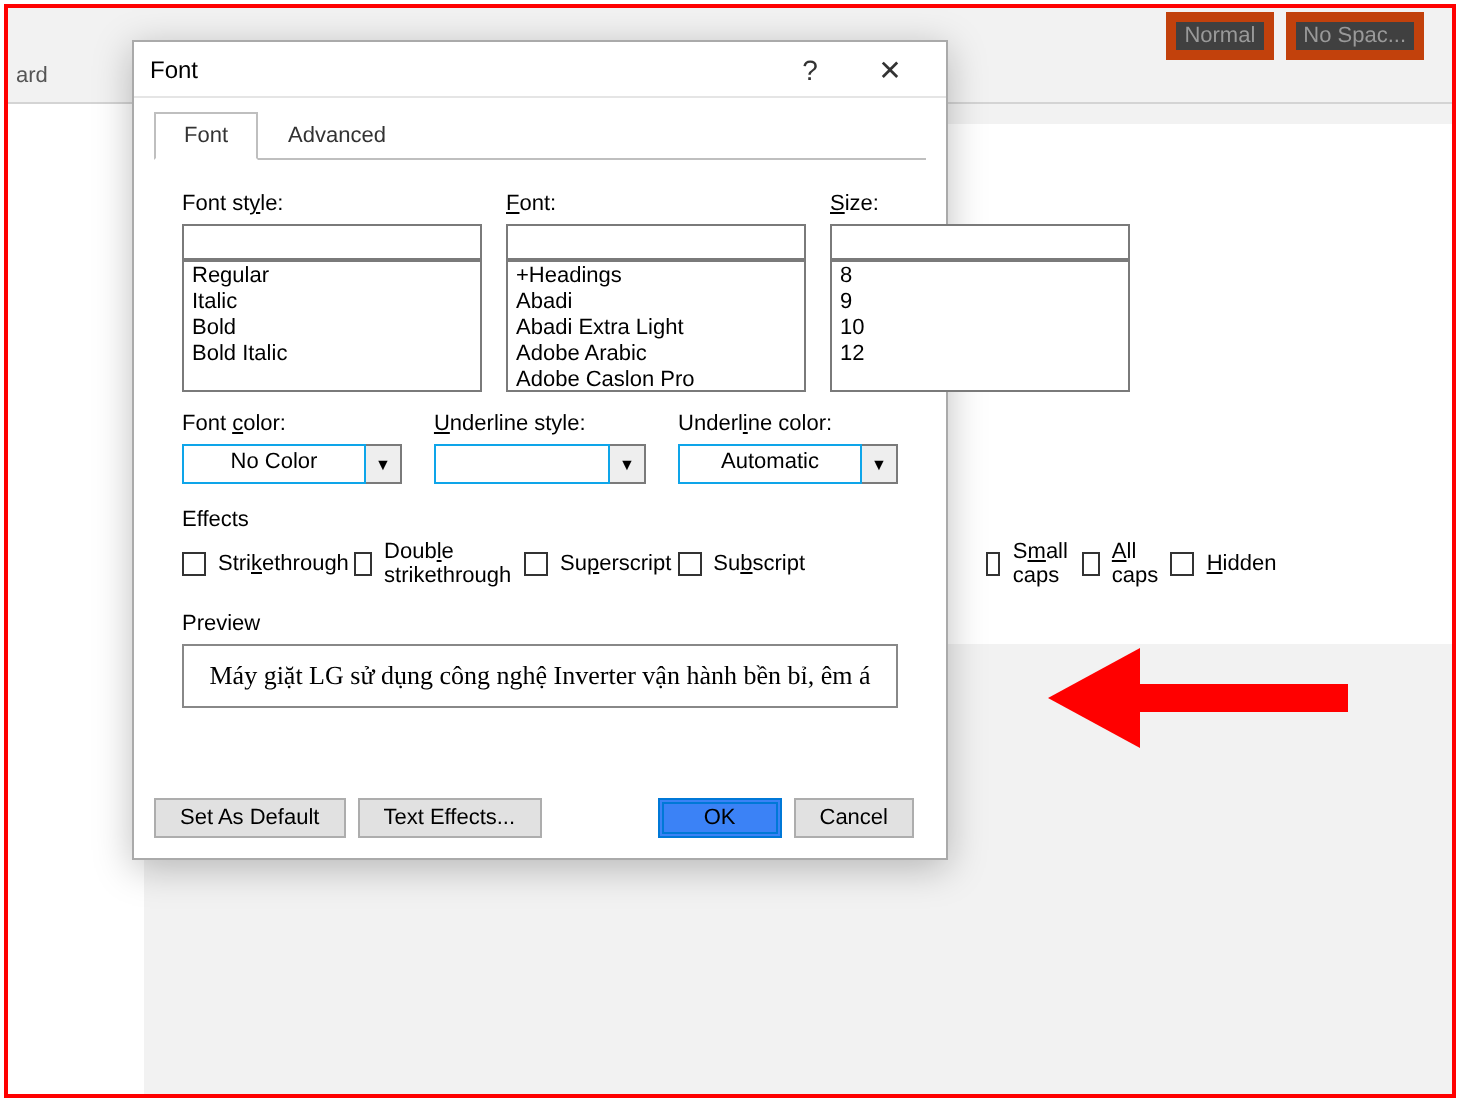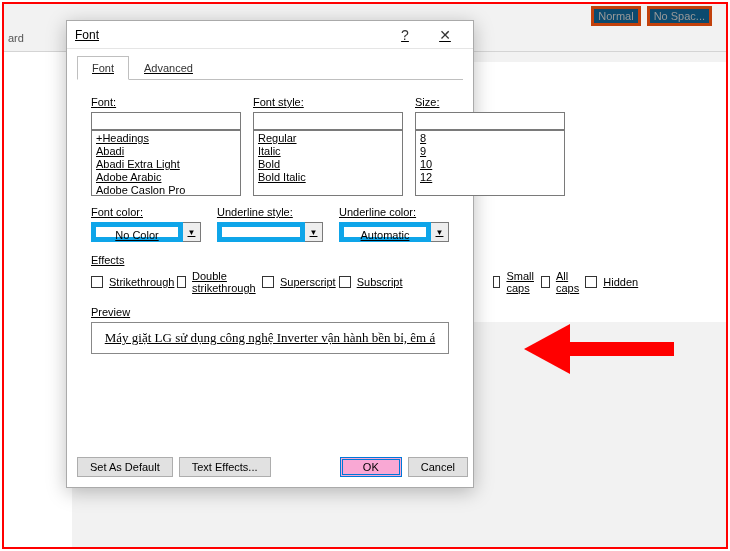--- a/index.html
+++ b/index.html
@@ -9,63 +9,63 @@
   
   .ribbon-bg { position: absolute; left: 0; top: 0; width: 100%; height: 48px; background: #f2f2f2; border-bottom: 1px solid #d4d4d4; }
   .panel-label { position: absolute; left: 4px; top: 28px; color: #555; }
   
   .doc-area { position: absolute; left: 68px; top: 48px; right: 0; bottom: 0; background: #f2f2f2; }
   .doc-page { position: absolute; left: 0; top: 10px; right: 0; height: 260px; background: #fff; padding: 132px 0 0 6px; color: #333; }
   .doc-line { white-space: nowrap; line-height: 1.8; }
   .hyperlink { color: #1e6fd9; text-decoration: underline; }
   .spell { text-decoration: underline wavy #ff0000; text-decoration-skip-ink: none; }
   
-  .dialog { position: absolute; left: 62px; top: 16px; width: 408px; height: 468px; background: #fff; border: 1px solid #aaa; box-shadow: 0 4px 18px rgba(0,0,0,.25); text-decoration: underline; }
+  .dialog { position: absolute; left: 62px; top: 16px; width: 408px; height: 410px; background: #fff; border: 1px solid #aaa; box-shadow: 0 4px 18px rgba(0,0,0,.25); }
   .titlebar { height: 28px; padding: 0 8px; display: flex; align-items: center; border-bottom: 1px solid #e5e5e5;}
   .title { flex: 1; font-size: 12px; }
   .tbar-btn { width: 40px; height: 28px; display: flex; align-items: center; justify-content: center; color: #333; font-size: 14px; }
   
   .tabs { margin: 6px 10px 0 10px; border-bottom: 1px solid #bfbfbf; display: flex; position: relative;}
   .tab { padding: 5px 14px 5px 14px; cursor: default; color: #333; border: 1px solid transparent; border-bottom: none; position: relative; top: 1px; }
   .tab.active { background: #fff; border-color: #bfbfbf; border-bottom: 1px solid #fff; }
   
   .content { padding: 16px 24px 0 24px; }
   .row-top { display: flex; gap: 12px; }
   .col { display: flex; flex-direction: column; }
   .lbl { margin-bottom: 4px; }
   .u { text-decoration: underline; }
   .textbox { border: 1px solid #7a7a7a; height: 18px; padding: 1px 3px; background: #fff; }
   .listbox { border: 1px solid #7a7a7a; height: 66px; overflow-y: scroll; background: #fff; padding: 1px 0; }
   .listbox div { padding: 0 4px; line-height: 13px; white-space: nowrap;}
   
   .row-mid { display: flex; gap: 16px; margin-top: 10px; }
   .combo { display: flex; }
-  .combo .cbox { border: 5px solid #0ea5e9; height: 20px; padding: 2px 4px; background: #fff; flex: 1; }
+  .combo .cbox { border: 1px solid #0ea5e9; height: 20px; padding: 2px 4px; background: #fff; flex: 1; }
   .combo .cbtn { width: 18px; height: 20px; border: 1px solid #7a7a7a; border-left: none; background: #eee; display: flex; align-items: center; justify-content: center; font-size: 8px; }
   
   .group { margin-top: 12px; }
   .group-title { margin-bottom: 4px; }
   .effects-grid { display: flex; gap: 90px; }
   .chk-col { display: flex; flex-direction: row; gap: 3px; }
   .chk { display: flex; align-items: center; gap: 6px; }
   .chk-box { width: 12px; height: 12px; border: 1px solid #333; background: #fff; }
   
   .preview-box { border: 1px solid #888; height: 32px; margin-top: 4px; display: flex; align-items: center; justify-content: center; font-family: "Times New Roman", serif; font-size: 13px; padding: 14px 4px; overflow: hidden; white-space: nowrap; }
   
-  .footer { position: absolute; bottom: 10px; left: 10px; right: 5px; display: flex; gap: 6px; align-items: center; }
+  .footer { position: absolute; bottom: 10px; left: 10px; right: 16px; display: flex; gap: 6px; align-items: center; }
   .btn { border: 1px solid #adadad; background: #e1e1e1; padding: 3px 12px; min-width: 60px; text-align: center; }
-  .btn.primary { border: 1px solid #0078d7; background: #f9a8d4; outline: 1px solid #0078d7; outline-offset: -3px; padding: 3px 22px; }
+  .btn.primary { border: 1px solid #0078d7; background: #3b82f6; outline: 1px solid #0078d7; outline-offset: -3px; padding: 3px 22px; }
   .spacer { flex: 1; }
   
   .arrow { position: absolute; left: 520px; top: 320px; }
   .arrow-line { position: absolute; left: 40px; top: 18px; width: 110px; height: 14px; background: #ff0000; }
   .arrow-head { position: absolute; left: 0; top: 0; width: 0; height: 0; border-right: 46px solid #ff0000; border-top: 25px solid transparent; border-bottom: 25px solid transparent; }
   
   .style-tags { position:absolute; right:14px; top:2px; display:flex; gap:6px; color:#999; font-size:10px;}
-  .style-tags span { border:3px solid #c2410c; padding:1px 4px; background:#0c4a6e;}
+  .style-tags span { border:5px solid #c2410c; padding:1px 4px; background:#404040;}
 </style>
 </head>
 <body>
 
 <div class="outer-frame">
   <div class="ribbon-bg">
     <div class="panel-label">ard</div>
     <div class="style-tags">
       <span>Normal</span>
       <span>No Spac...</span>
@@ -88,41 +88,41 @@
       <div class="tbar-btn">✕</div>
     </div>
 
     <div class="tabs">
       <div class="tab active">Font</div>
       <div class="tab">Advanced</div>
     </div>
 
     <div class="content">
       <div class="row-top">
+        <div class="col" style="flex:0.9">
+          <div class="lbl">Font st<span class="u">y</span>le:</div>
+          <input class="textbox" value="" style="">
+          <div class="listbox">
+            <div>Regular</div>
+            <div>Italic</div>
+            <div>Bold</div>
+            <div>Bold Italic</div>
+          </div>
+        </div>
         <div class="col" style="flex:1.5">
           <div class="lbl"><span class="u">F</span>ont:</div>
           <input class="textbox" value="" style="">
           <div class="listbox">
             <div>+Headings</div>
             <div>Abadi</div>
             <div>Abadi Extra Light</div>
             <div>Adobe Arabic</div>
             <div>Adobe Caslon Pro</div>
           </div>
         </div>
-        <div class="col" style="flex:0.9">
-          <div class="lbl">Font st<span class="u">y</span>le:</div>
-          <input class="textbox" value="" style="">
-          <div class="listbox">
-            <div>Regular</div>
-            <div>Italic</div>
-            <div>Bold</div>
-            <div>Bold Italic</div>
-          </div>
-        </div>
         <div class="col" style="flex:0.55">
           <div class="lbl"><span class="u">S</span>ize:</div>
           <input class="textbox" value="" style="">
           <div class="listbox">
             <div>8</div>
             <div>9</div>
             <div>10</div>
             <div>12</div>
           </div>
         </div>

